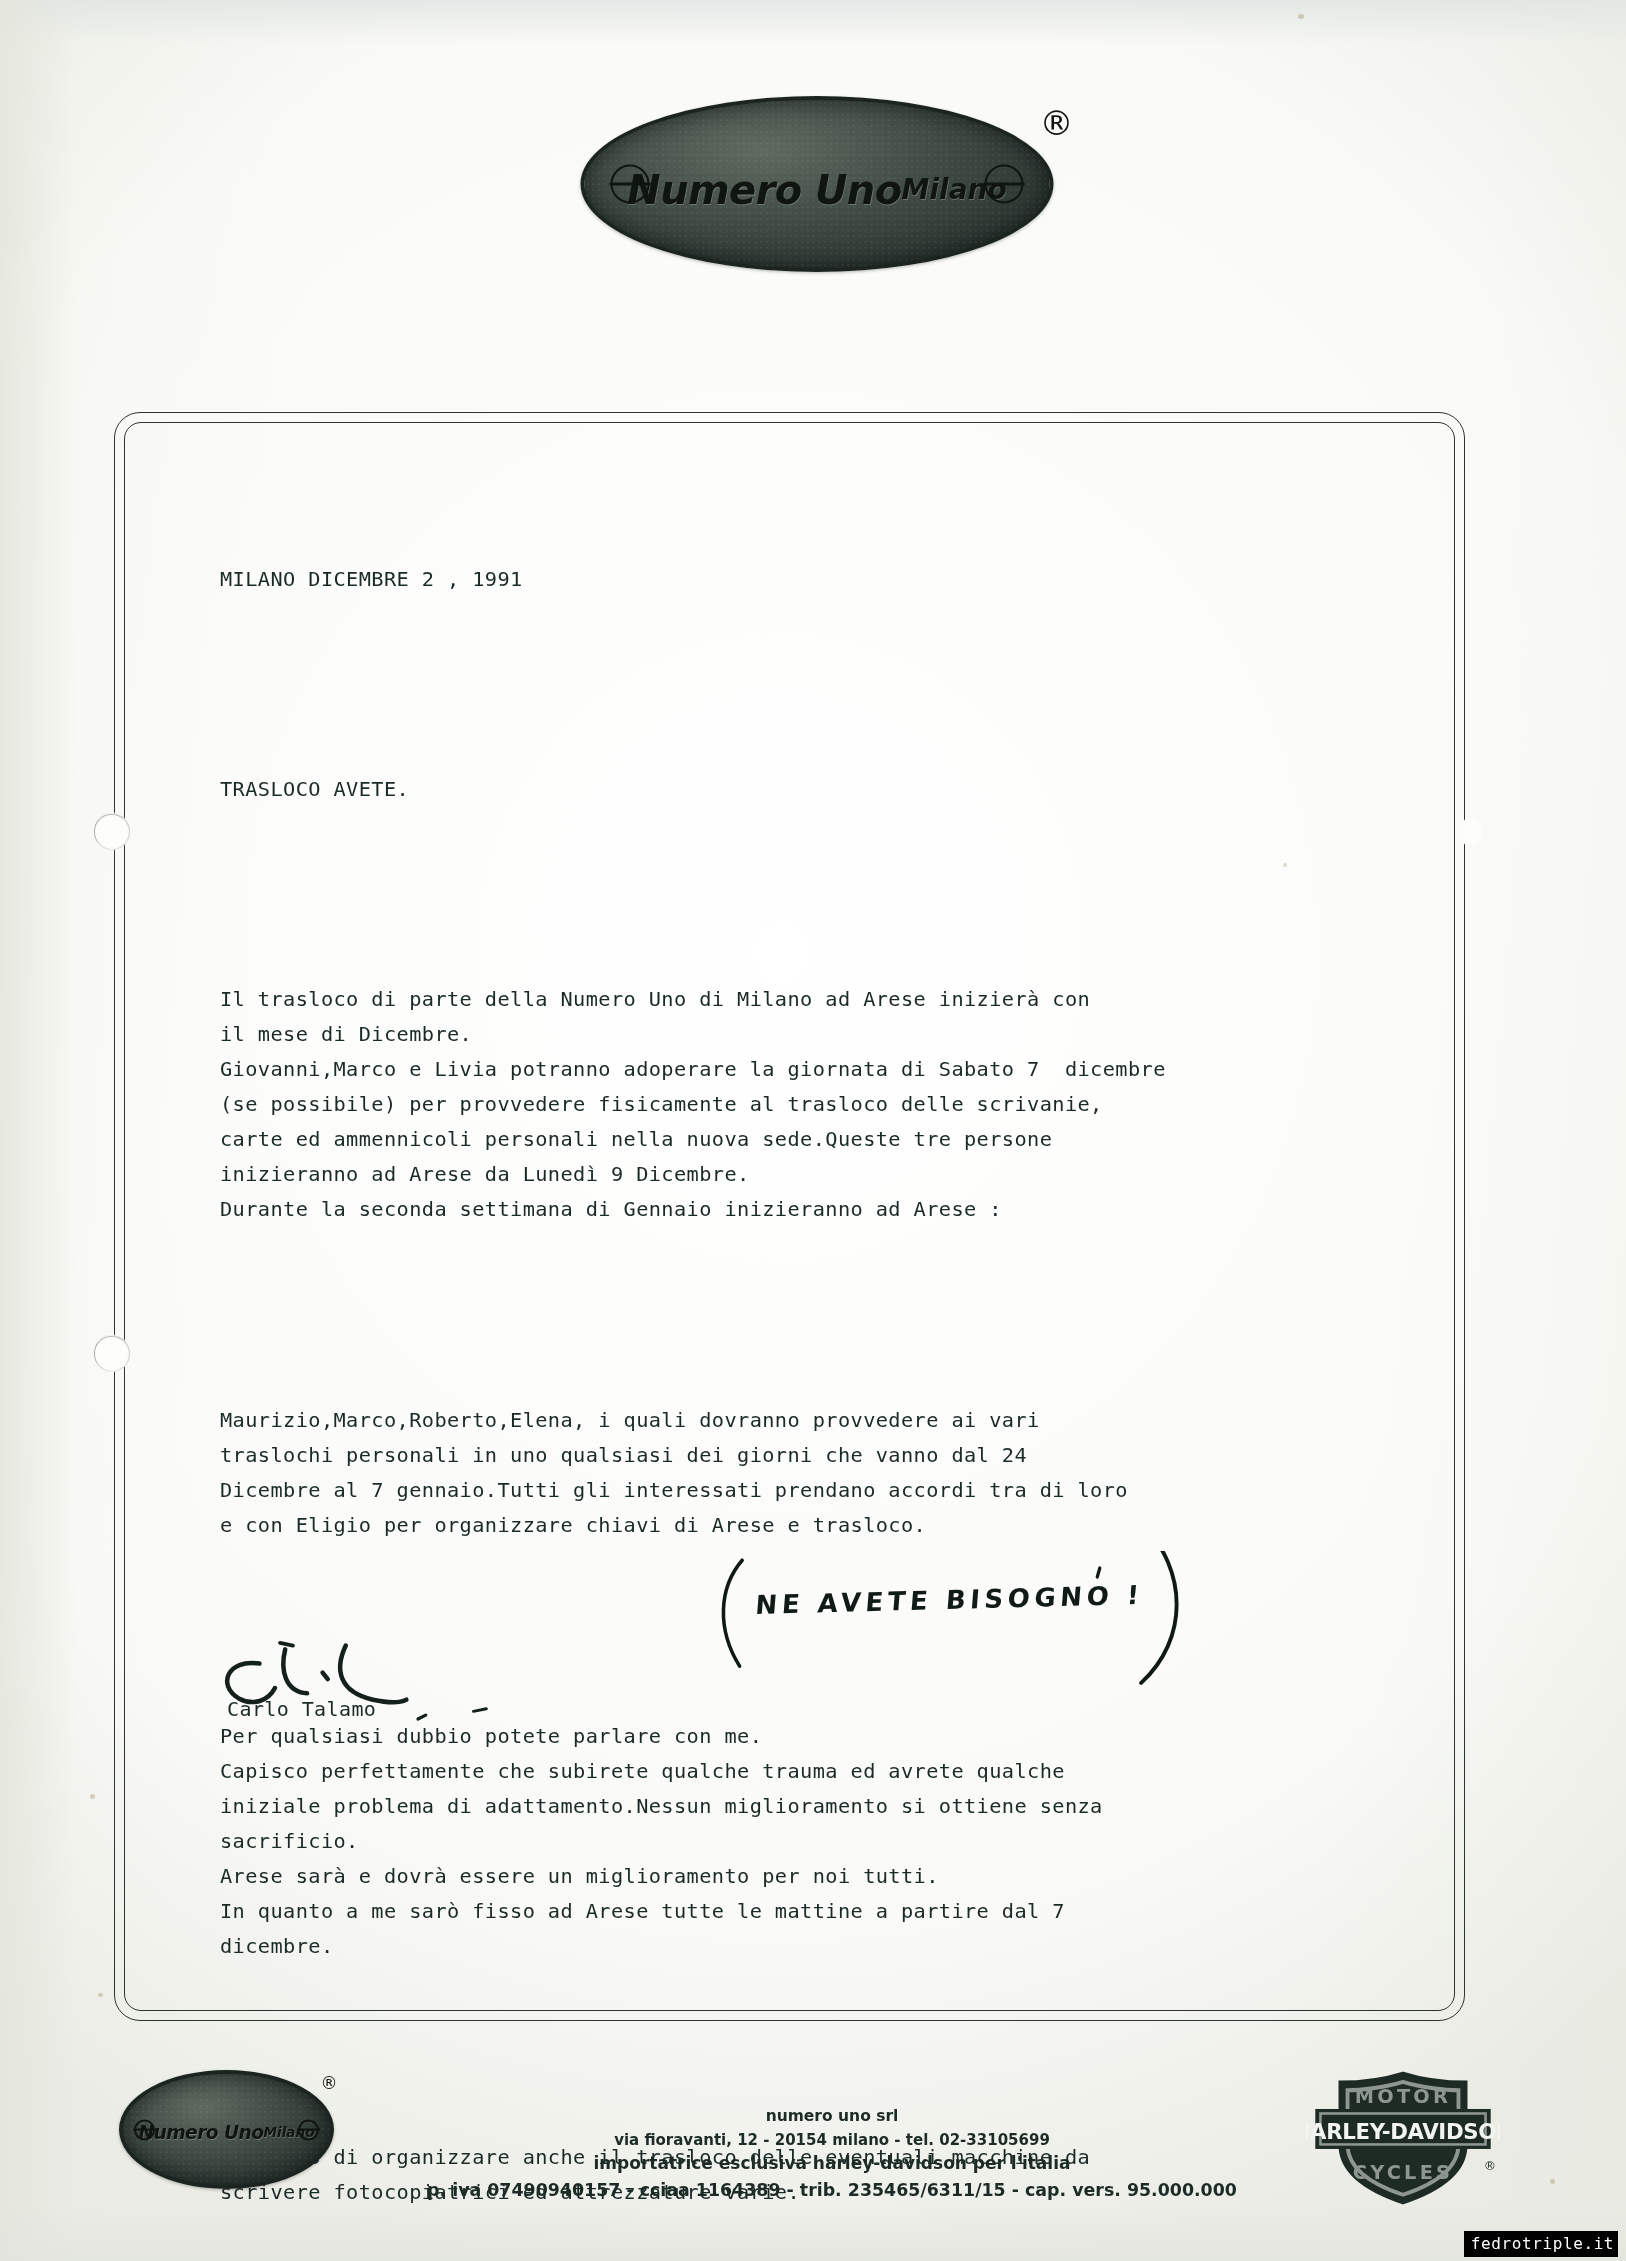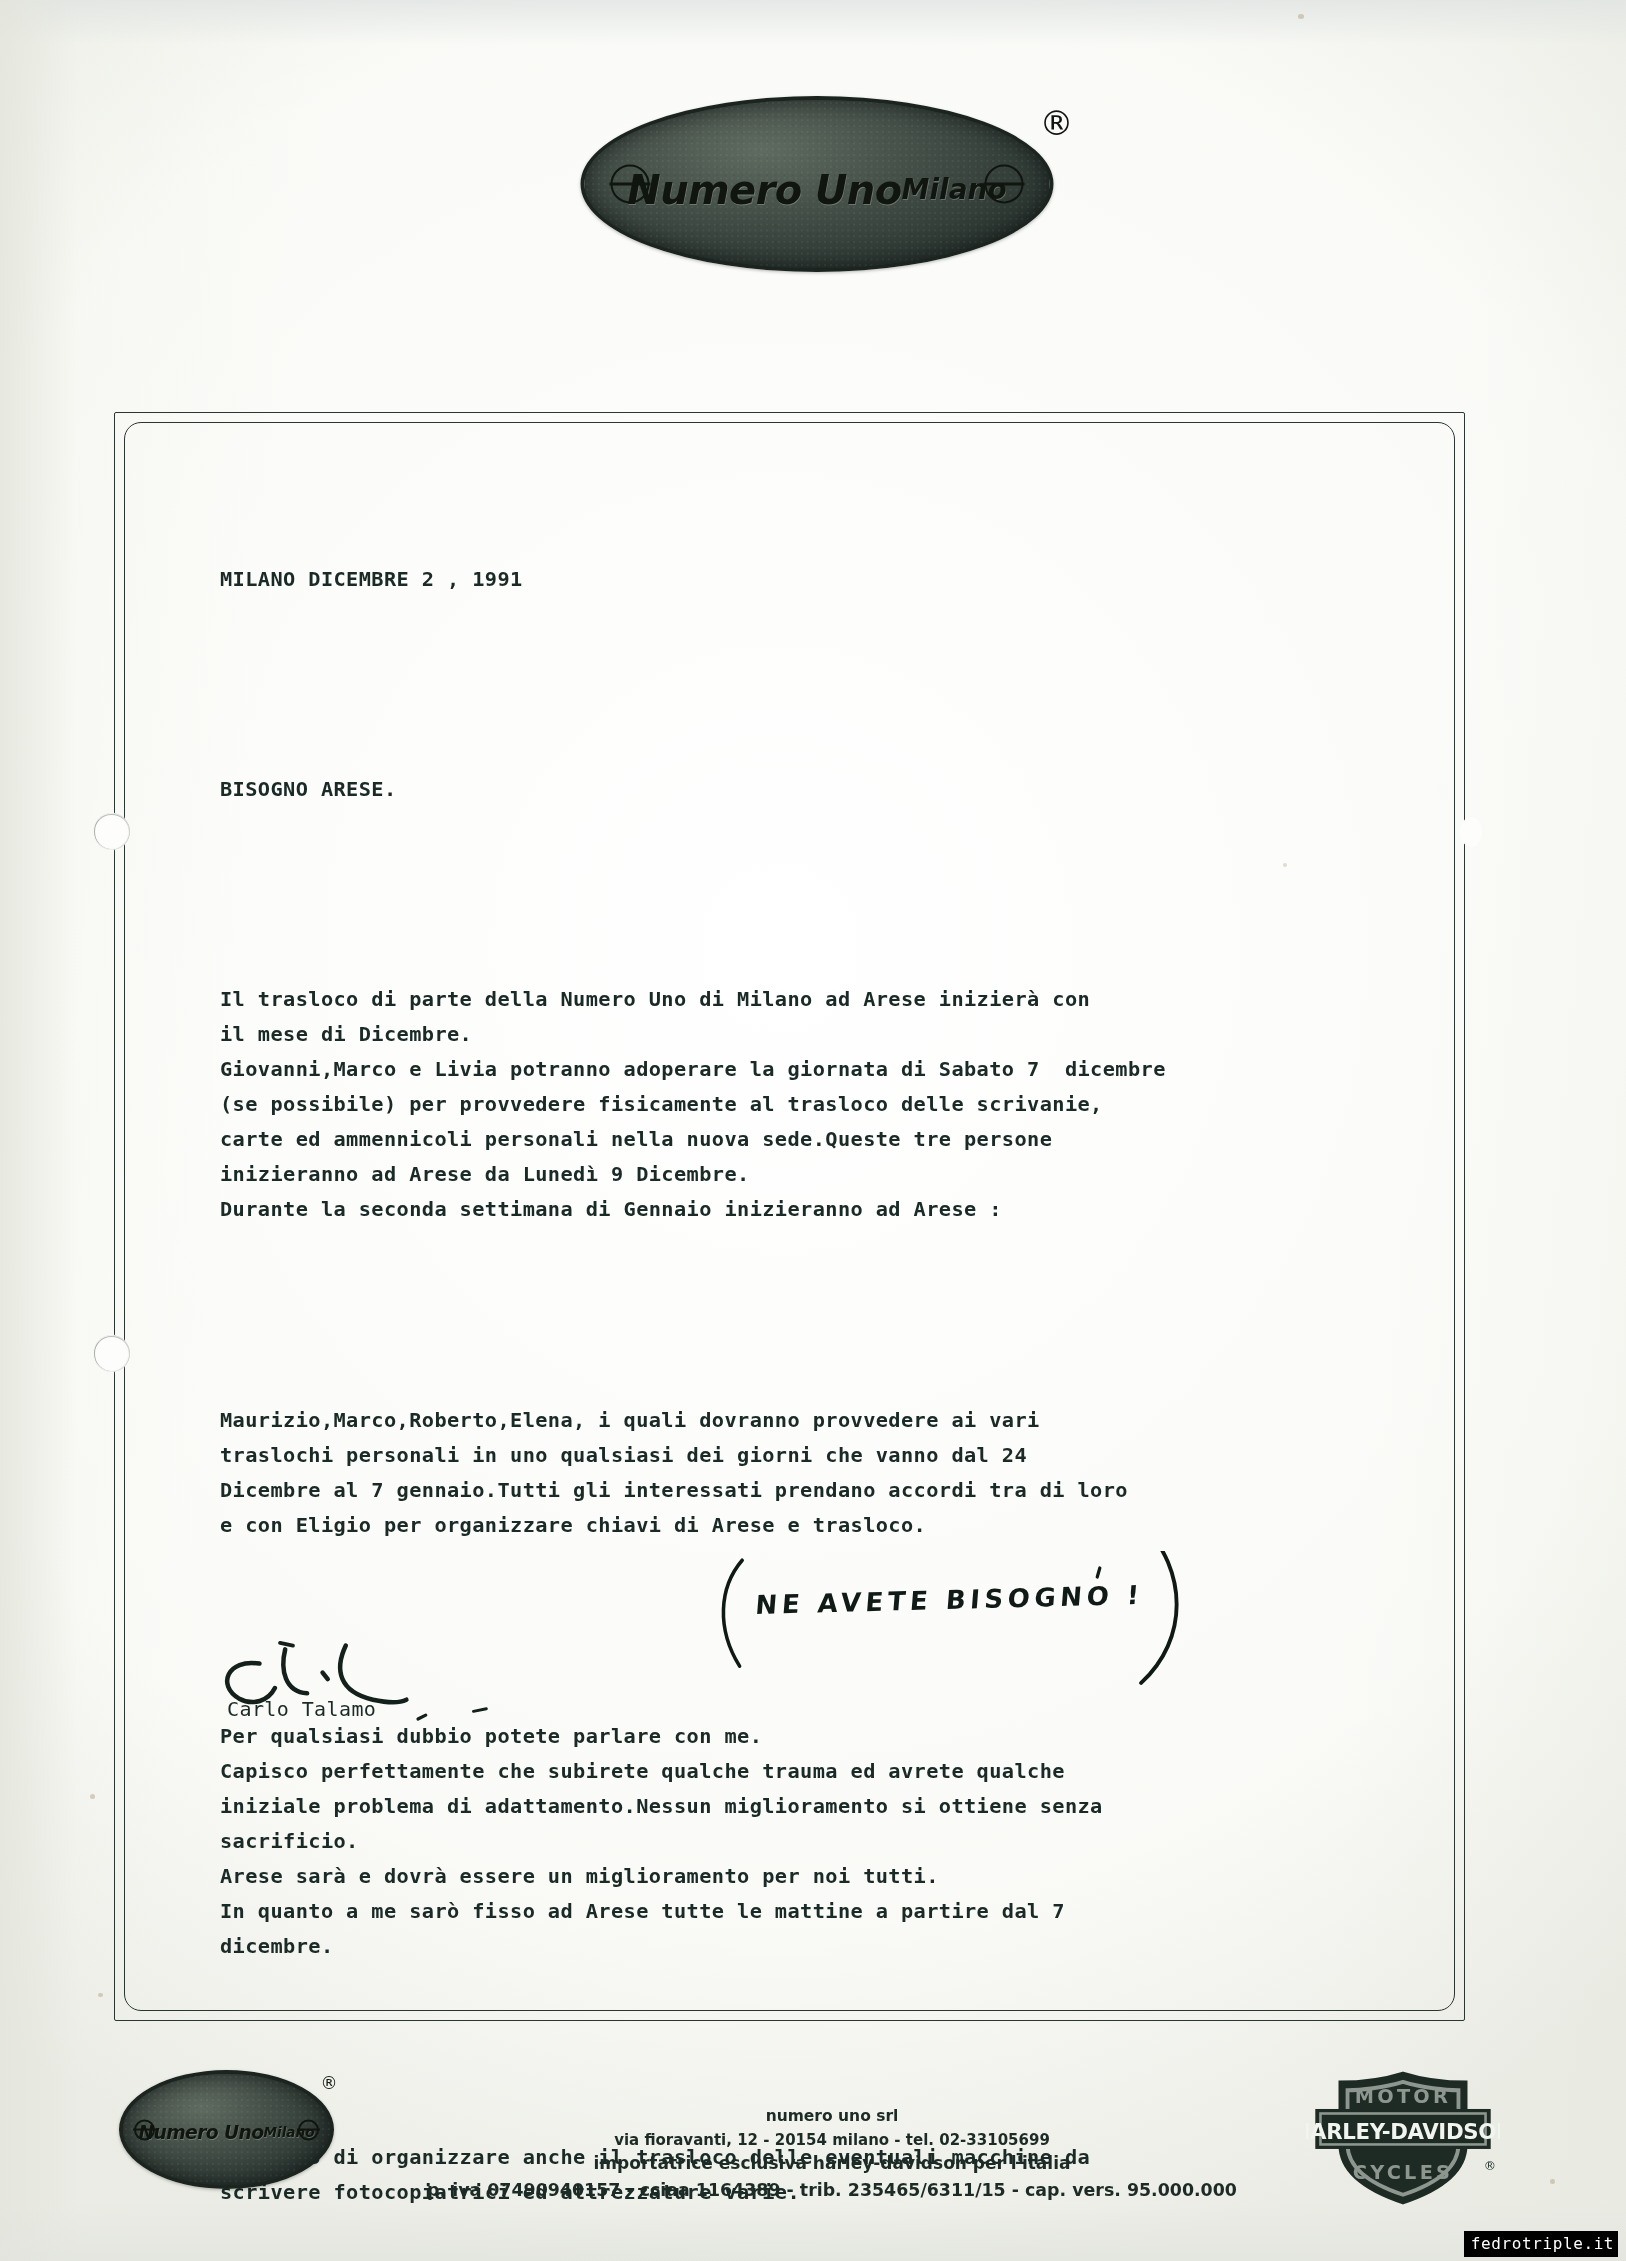--- a/index.html
+++ b/index.html
@@ -132,22 +132,21 @@
   .header-logo-wrap .reg-mark { font-size: 34px; right: -28px; top: 6.5px; }
 
   
   .letter-frame {
     position: absolute;
     left: 114px;
     top: 412px;
     width: 1349px;
     height: 1607px;
     border: 1.9px solid #2b3531;
-    border-radius: 2px;
-    font-weight: bold;
+    border-radius: 26px;
   }
   .letter-frame-inner {
     position: absolute;
     left: 9px; top: 9px; right: 9px; bottom: 9px;
     border: 1.9px solid #2b3531;
     border-radius: 17px;
   }
 
   
   .punch {
@@ -322,21 +321,21 @@
   <div class="letter-frame">
     <div class="letter-frame-inner"></div>
 
     <div class="punch p1"></div>
     <div class="punch p2"></div>
     <div class="punch-right r1"></div>
 
     <div class="letter-body">
       <div class="lt-block">MILANO DICEMBRE 2 , 1991</div>
       <div class="lt-gap-s"></div>
-      <div class="lt-block">BISOGNO ARESE.</div>
+      <div class="lt-block">TRASLOCO AVETE.</div>
       <div class="lt-gap-s"></div>
       <div class="lt-block">Il trasloco di parte della Numero Uno di Milano ad Arese inizierà con
 il mese di Dicembre.
 Giovanni,Marco e Livia potranno adoperare la giornata di Sabato 7  dicembre
 (se possibile) per provvedere fisicamente al trasloco delle scrivanie,
 carte ed ammennicoli personali nella nuova sede.Queste tre persone
 inizieranno ad Arese da Lunedì 9 Dicembre.
 Durante la seconda settimana di Gennaio inizieranno ad Arese :</div>
       <div class="lt-gap-m"></div>
       <div class="lt-block">Maurizio,Marco,Roberto,Elena, i quali dovranno provvedere ai vari

